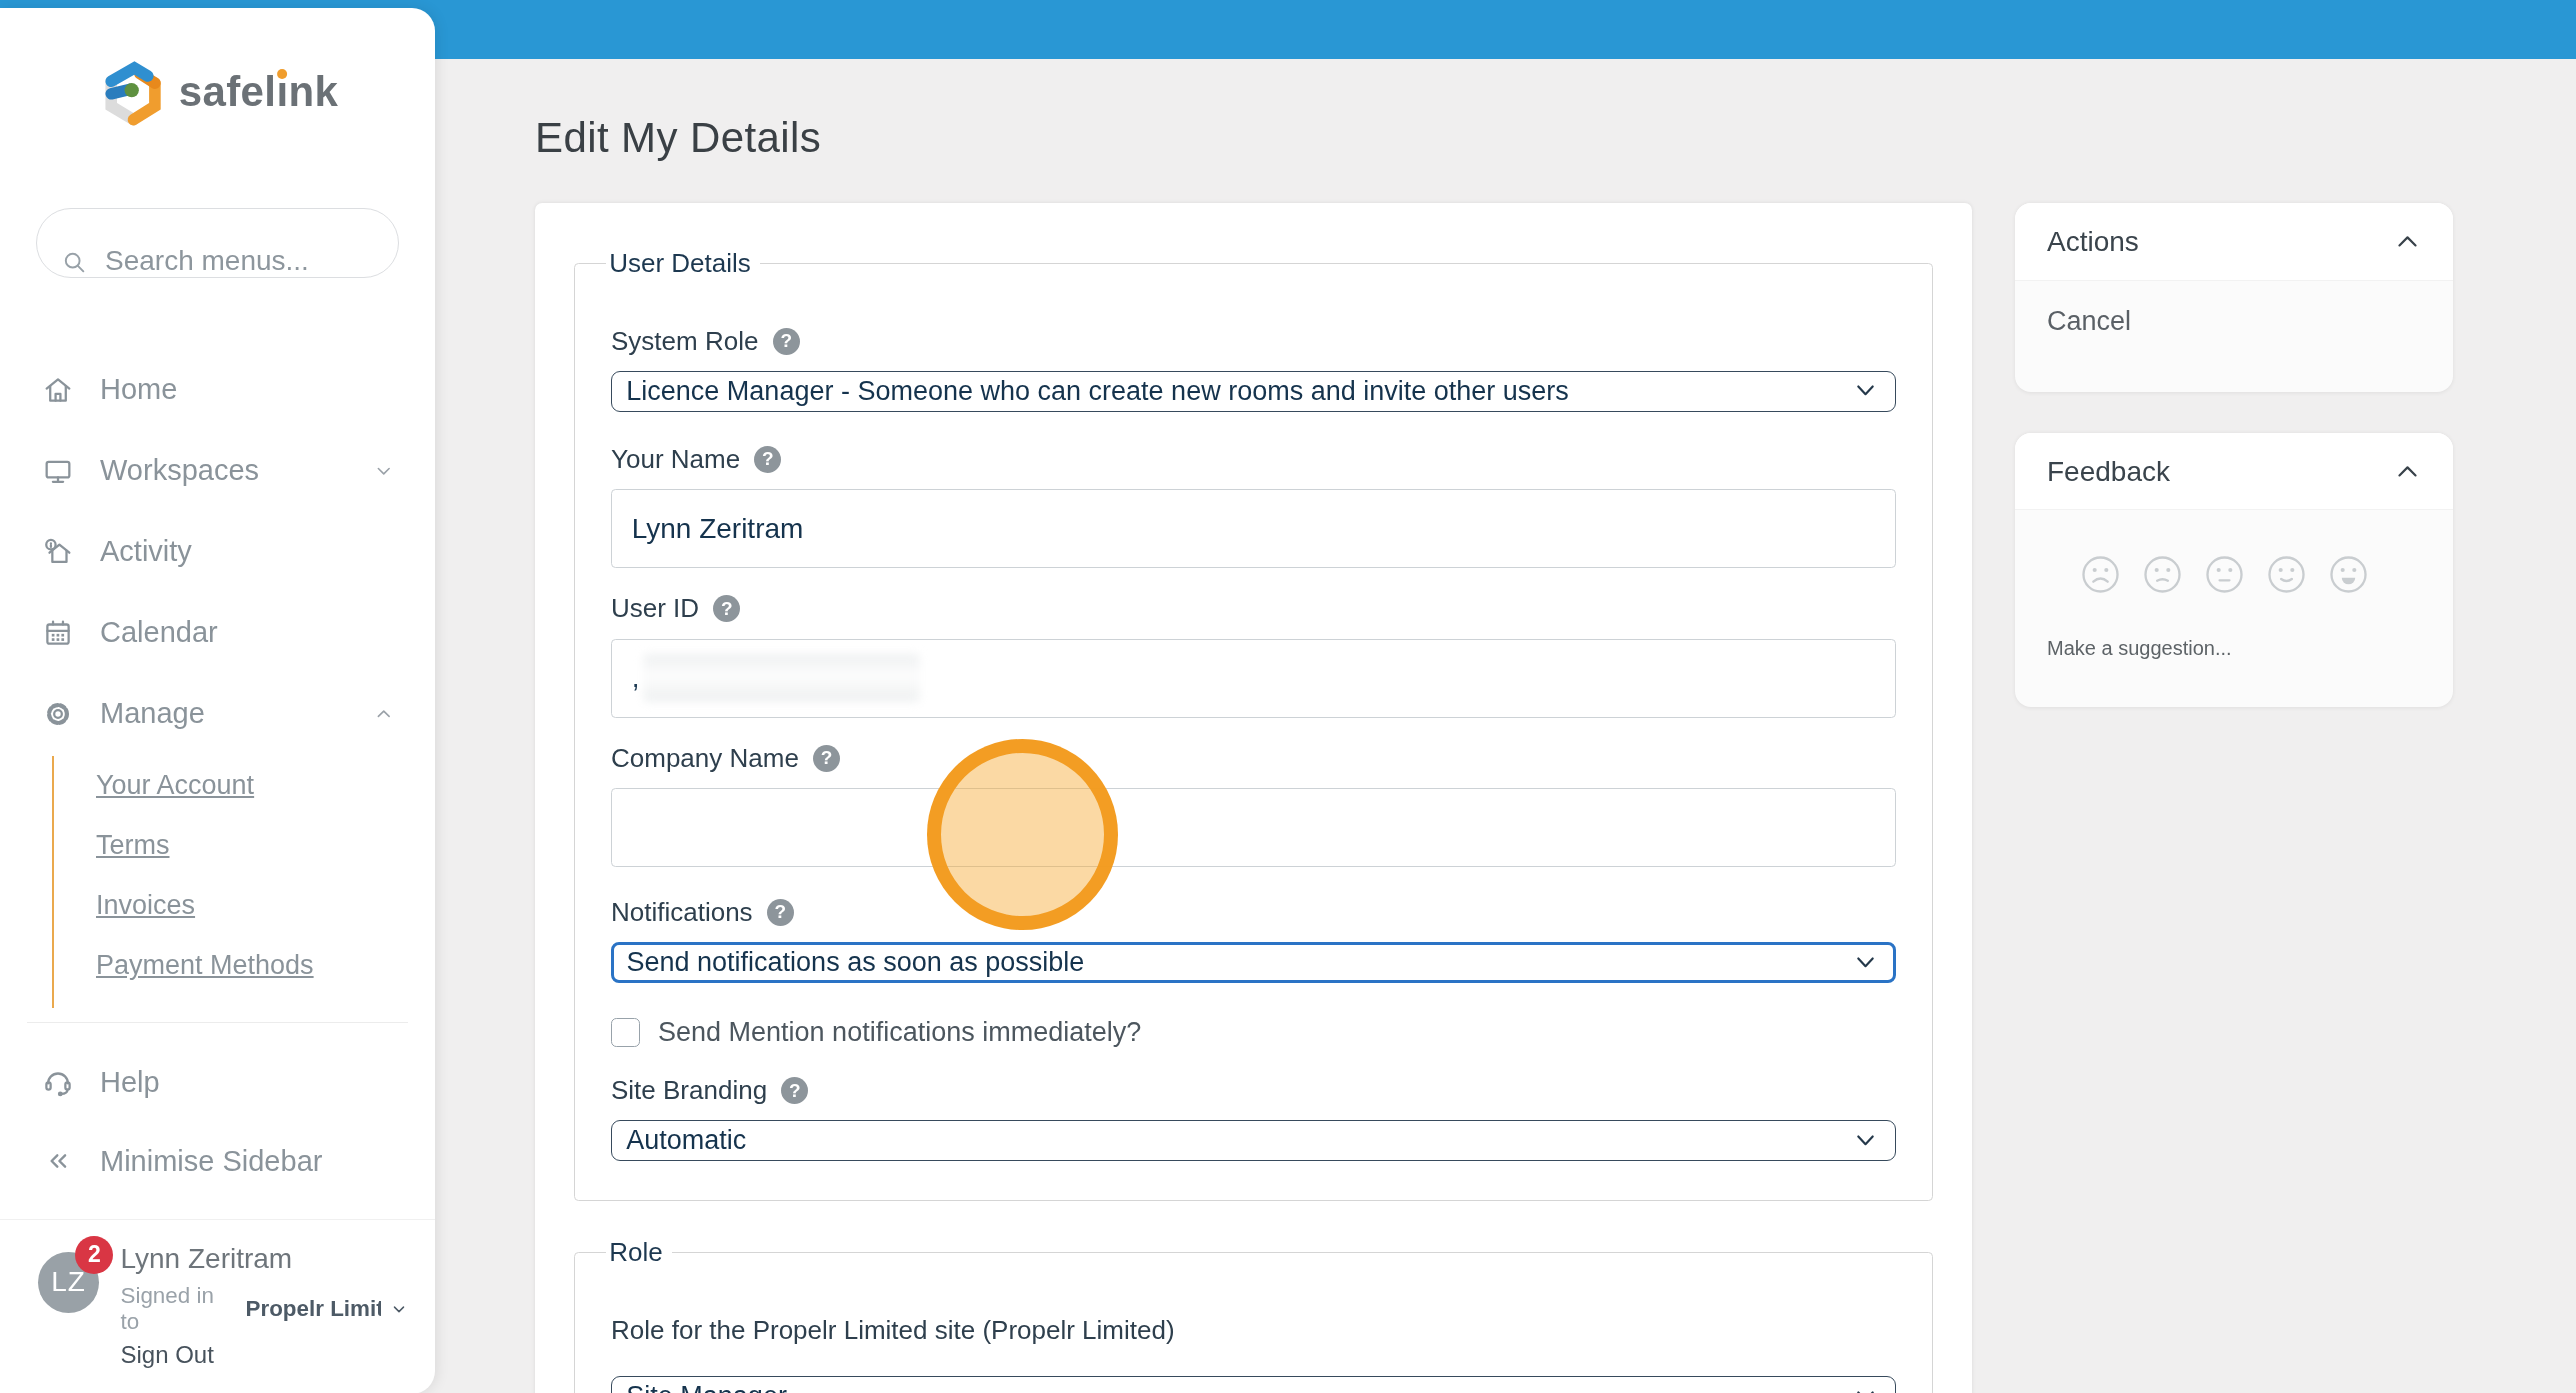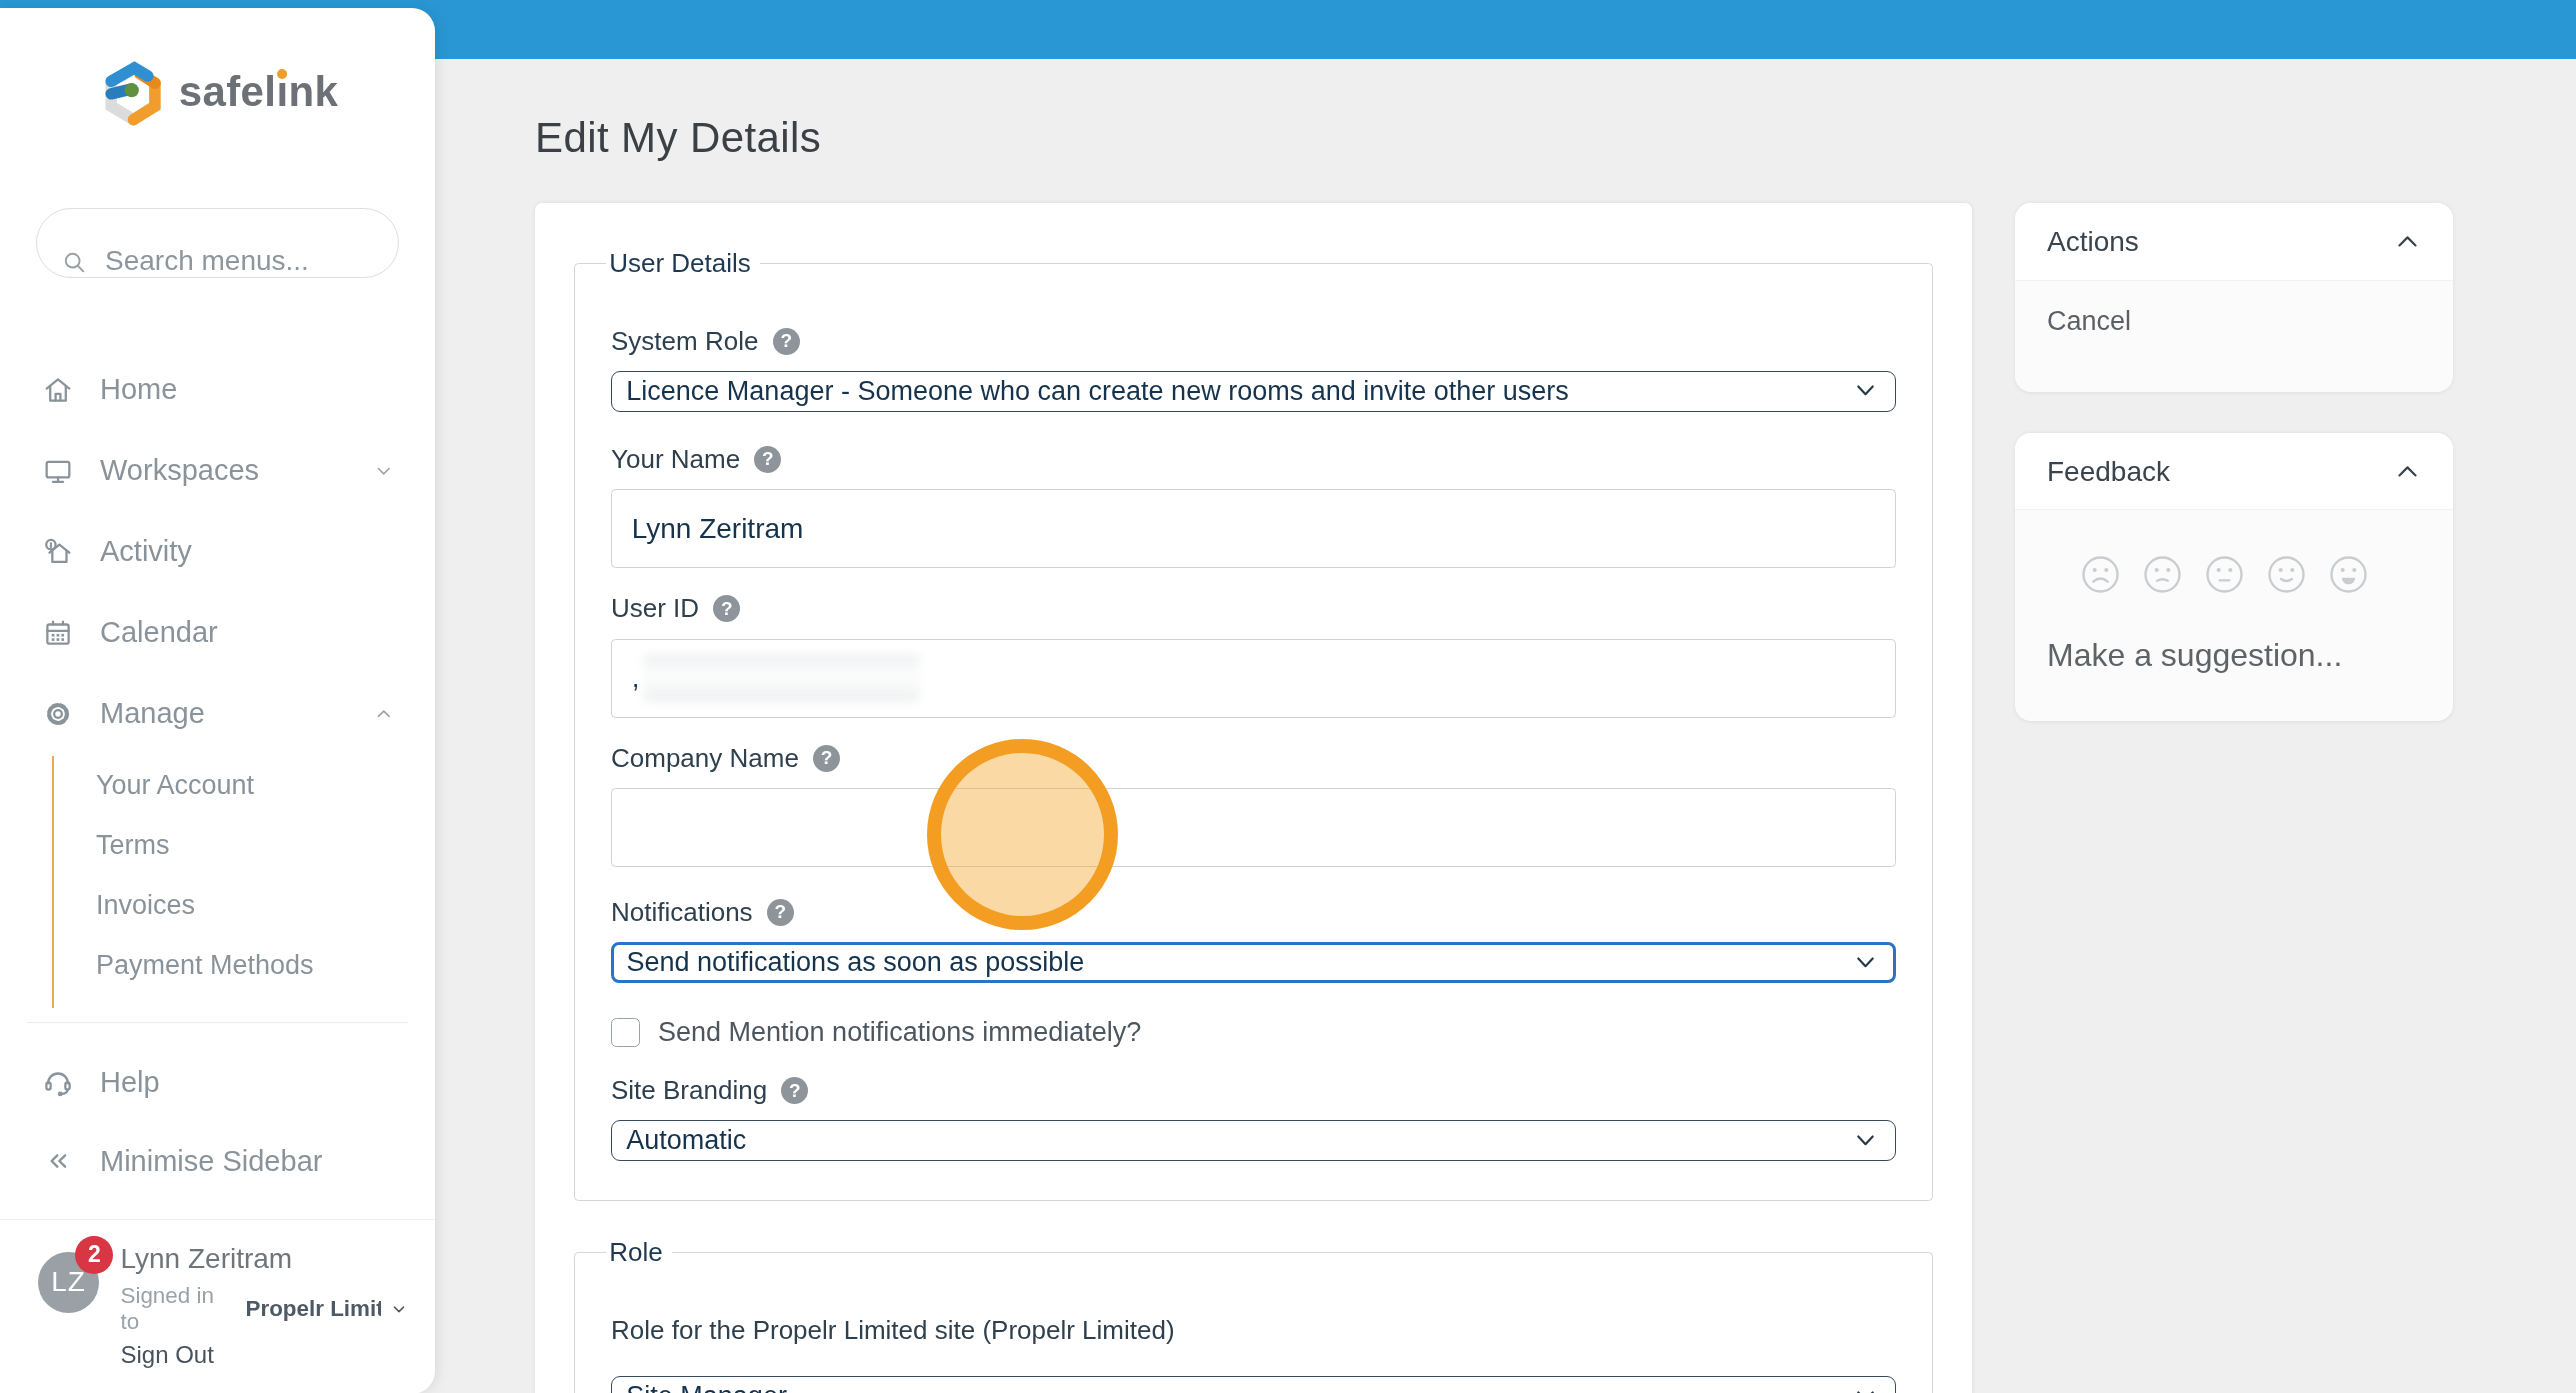--- a/index.html
+++ b/index.html
@@ -40,21 +40,21 @@
   .nav { margin-top: 63px; }
   .nav-item {
     height: 81px; display: flex; align-items: center; padding: 0 41px; gap: 25px;
     font-size: 29px; color: #8a939a; cursor: pointer;
   }
   .nav-item .nicon { width: 34px; height: 34px; display: inline-flex; }
   .nav-chevron { margin-left: auto; display: inline-flex; }
   .submenu { margin: 1.8px 0 0 52px; border-left: 2.7px solid #eaa94d; height: 252px; overflow: hidden; }
   .submenu-item {
     height: 60px; display: flex; align-items: center; padding-left: 42px;
-    font-size: 27px; color: #8a939a; cursor: pointer;
+    font-size: 27px; color: #8a939a; cursor: pointer; text-decoration: underline;
   }
   .sidebar-divider { border-top: 1.8px solid #ececec; margin: 14.3px 27px 0; }
   .footer-nav { margin-top: 19.7px; }
   .footer-nav .nav-item { height: 79px; }
   .spacer { flex: 1; }
   .user-divider { border-top: 1.8px solid #f0f0f0; }
   .user-block { padding: 23px 27px 25px 38px; display: flex; gap: 21.5px; align-items: flex-start; }
   .avatar-wrap { position: relative; width: 61px; height: 61px; flex: none; margin-top: 9px; }
   .avatar {
     width: 61px; height: 61px; border-radius: 50%; background: #99a1a7; color: #fff;
@@ -119,21 +119,21 @@
   .panel-header {
     background: #fff; display: flex; align-items: center; justify-content: space-between;
     padding: 23px 32px 21.5px; cursor: pointer;
   }
   .panel-title { font-size: 28px; color: #3a444c; }
   .panel-body { border-top: 1.8px solid #f2f2f2; padding: 25px 32px 36px; }
   .panel.actions .panel-body { padding-bottom: 55px; }
   .action-link { font-size: 27px; color: #5a6066; cursor: pointer; }
   .faces { display: flex; gap: 19px; margin: 18px 0 0 32px; }
   .face { display: inline-flex; cursor: pointer; }
-  .suggestion { margin: 41px 0 10.7px; font-size: 32px; color: #5d6367; cursor: pointer; }
+  .suggestion { margin: 41px 0 10.7px; font-size: 20px; color: #5d6367; cursor: pointer; }
   
   .click-indicator {
     position: absolute; left: 927px; top: 739px; width: 191px; height: 191px; border-radius: 50%;
     border: 14.3px solid rgba(242,153,26,.93); background: rgba(246,171,53,.45);
     z-index: 40; pointer-events: none;
   }
   svg { display: block; }
 </style>
 </head>
 <body>

